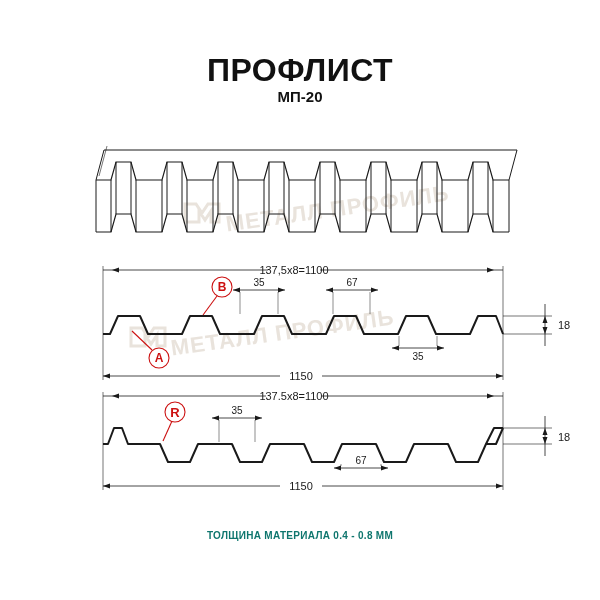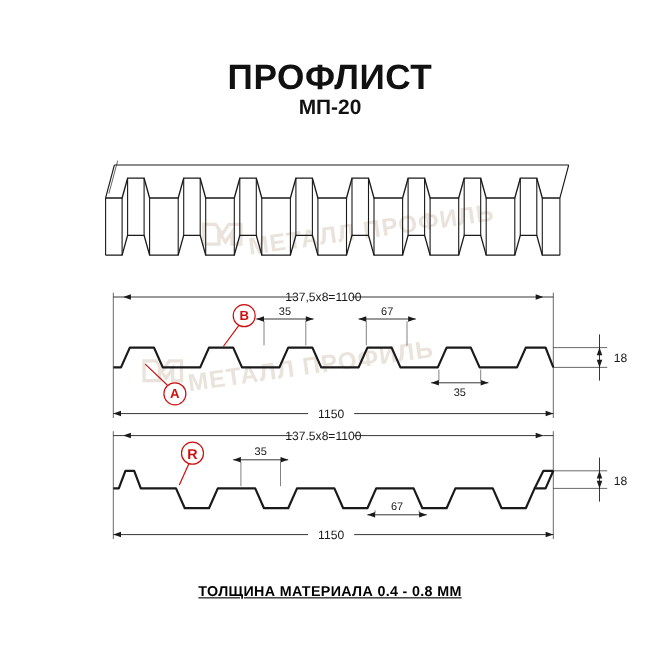--- a/index.html
+++ b/index.html
@@ -29,34 +29,33 @@
     font-size: 32px;
     font-weight: bold;
     letter-spacing: 0.5px;
     color: #111;
   }
   .subtitle {
     position: absolute;
     left: 0; top: 88px;
     width: 600px;
     text-align: center;
-    font-size: 19px;
+    font-size: 15px;
     font-weight: bold;
     color: #111;
   }
   .footer {
     position: absolute;
     left: 0; top: 530px;
     width: 600px;
     text-align: center;
-    font-size: 13px;
+    font-size: 10px;
     font-weight: bold;
     letter-spacing: 0.3px;
-    color: #000000;
-    text-decoration: underline;
+    color: #0f766e;
   }
   svg { display: block; }
   .wm {
     position: absolute;
     font-family: "Liberation Sans", sans-serif;
     font-weight: bold;
     color: #e9e3dc;
     font-size: 22px;
     letter-spacing: 1px;
     white-space: nowrap;

